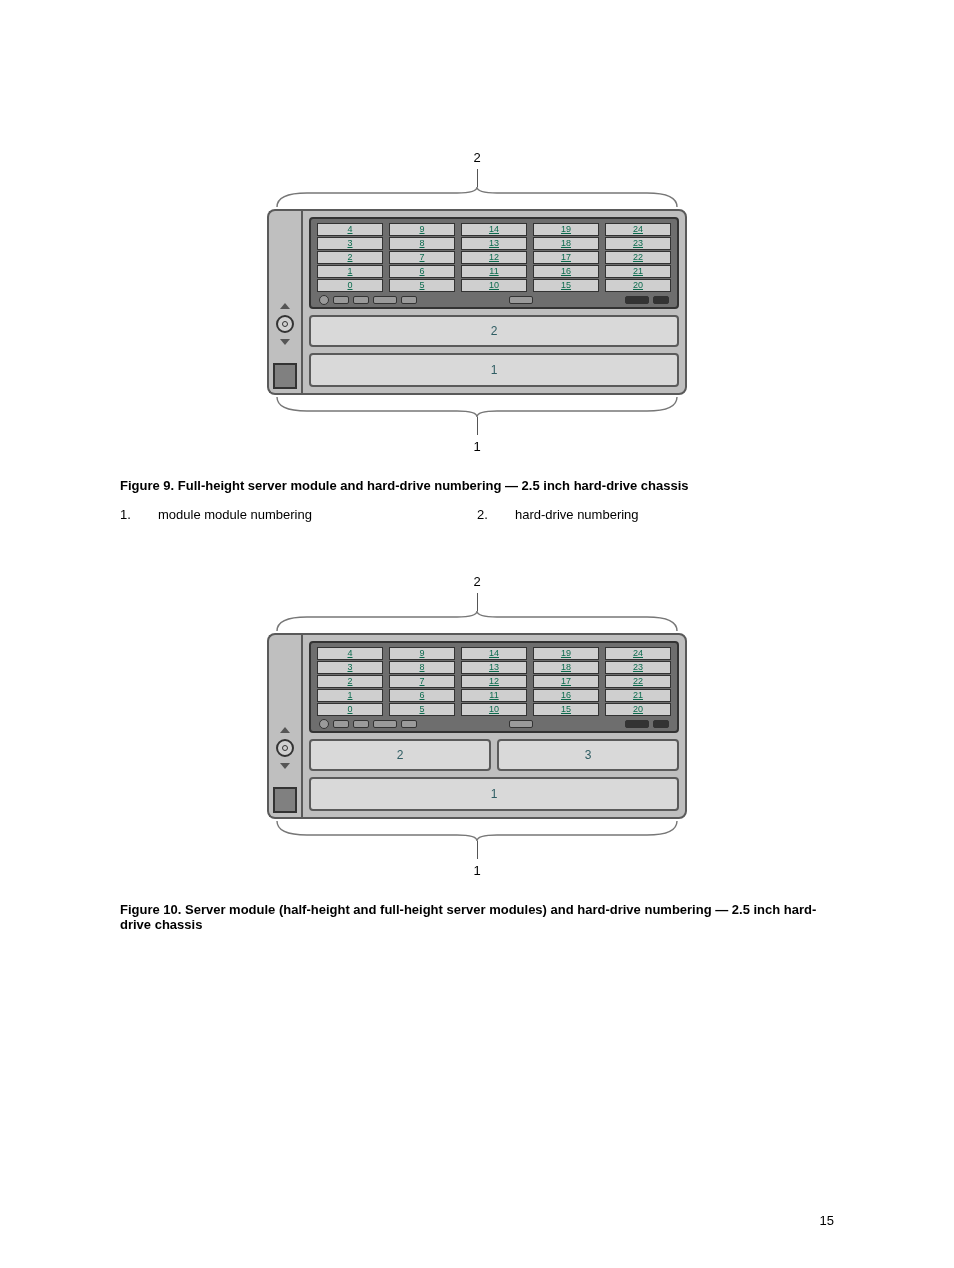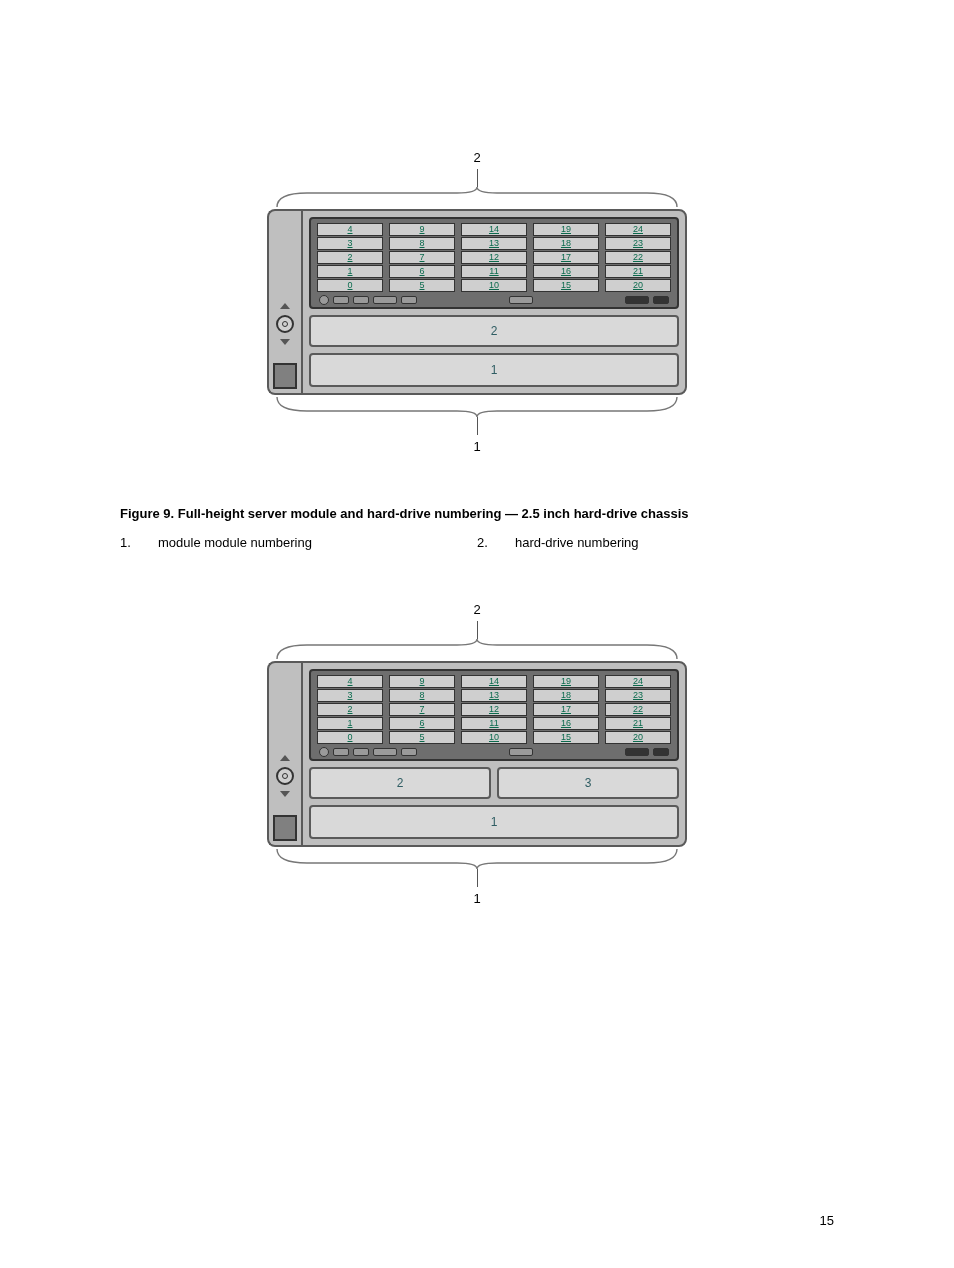--- a/index.html
+++ b/index.html
@@ -165,21 +165,21 @@
   .callout-bottom {
     font-size: 13px;
     text-align: center;
     margin-top: 4px;
   }
 
   .caption {
     font-size: 13px;
     font-weight: bold;
     text-align: left;
-    margin-top: 52px;
+    margin-top: 24px;
   }
   .legend {
     display: flex;
     margin-top: 14px;
     font-size: 13px;
   }
   .legend-col {
     flex: 1;
     display: flex;
     gap: 24px;
@@ -406,15 +406,18 @@
       <div class="brace">
         <svg viewBox="0 0 420 22" preserveAspectRatio="none">
           <path d="M10 2 Q10 16 40 16 L190 16 Q210 16 210 22 Q210 16 230 16 L380 16 Q410 16 410 2" fill="none" stroke="#777" stroke-width="1.4"></path>
         </svg>
       </div>
       <div class="callout-line-v"></div>
       <div class="callout-bottom">1</div>
     </div>
   </div>
 
+  <div class="caption">
+    <span>Figure 10. </span><span>Server module (half-height and full-height server modules) and hard-drive numbering — 2.5 inch hard-drive chassis</span>
+  </div>
 
   <div class="page-number">15</div>
 </div>
 
 </body></html>

